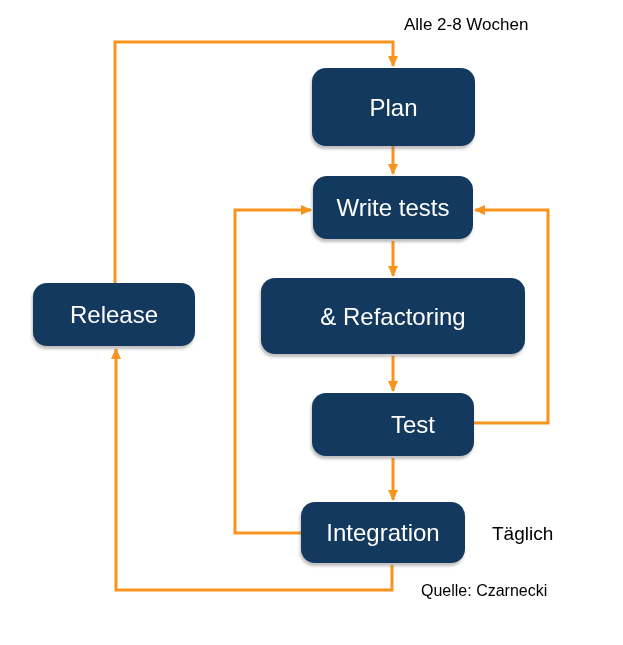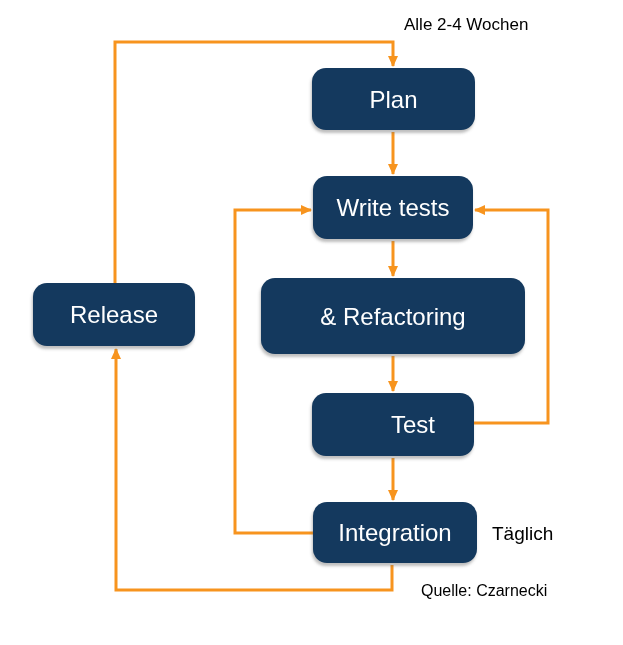--- a/index.html
+++ b/index.html
@@ -42,25 +42,25 @@
     border-radius: 14px;
     display: flex;
     flex-direction: column;
     align-items: center;
     justify-content: center;
     text-align: center;
     font-size: 24px;
     line-height: 31px;
     box-shadow: -1px 3px 3px rgba(110,110,110,0.45);
   }
-  .node-plan        { left: 312px; top:  68px; width: 163px; height: 62px; }
+  .node-plan        { left: 312px; top:  68px; width: 163px; height: 78px; }
   .node-write-tests { left: 313px; top: 176px; width: 160px; height: 63px; }
   .node-pair        { left: 261px; top: 278px; width: 264px; height: 76px; }
   .node-test        { left: 312px; top: 393px; width: 162px; height: 63px; padding-left: 40px; }
-  .node-integration { left: 313px; top: 502px; width: 164px; height: 61px; }
+  .node-integration { left: 301px; top: 502px; width: 164px; height: 61px; }
   .node-release     { left:  33px; top: 283px; width: 162px; height: 63px; }
   .annotation {
     position: absolute;
     z-index: 2;
     color: var(--label_text);
     white-space: nowrap;
   }
   .annotation-cycle  { left: 404px; top:  15px; font-size: 17px; }
   .annotation-daily  { left: 492px; top: 523px; font-size: 19px; }
   .annotation-source { left: 421px; top: 582px; font-size: 16px; }
@@ -103,19 +103,19 @@
   </div>
 
   <div class="node node-integration">
     <span>Integration</span>
   </div>
 
   <div class="node node-release">
     <span>Release</span>
   </div>
 
-  <div class="annotation annotation-cycle">Alle 2-4 Wochen</div>
+  <div class="annotation annotation-cycle">Alle 2-8 Wochen</div>
 
   <div class="annotation annotation-daily">Täglich</div>
 
   <div class="annotation annotation-source">Quelle: Czarnecki</div>
 
 </div>
 
 </body></html>

